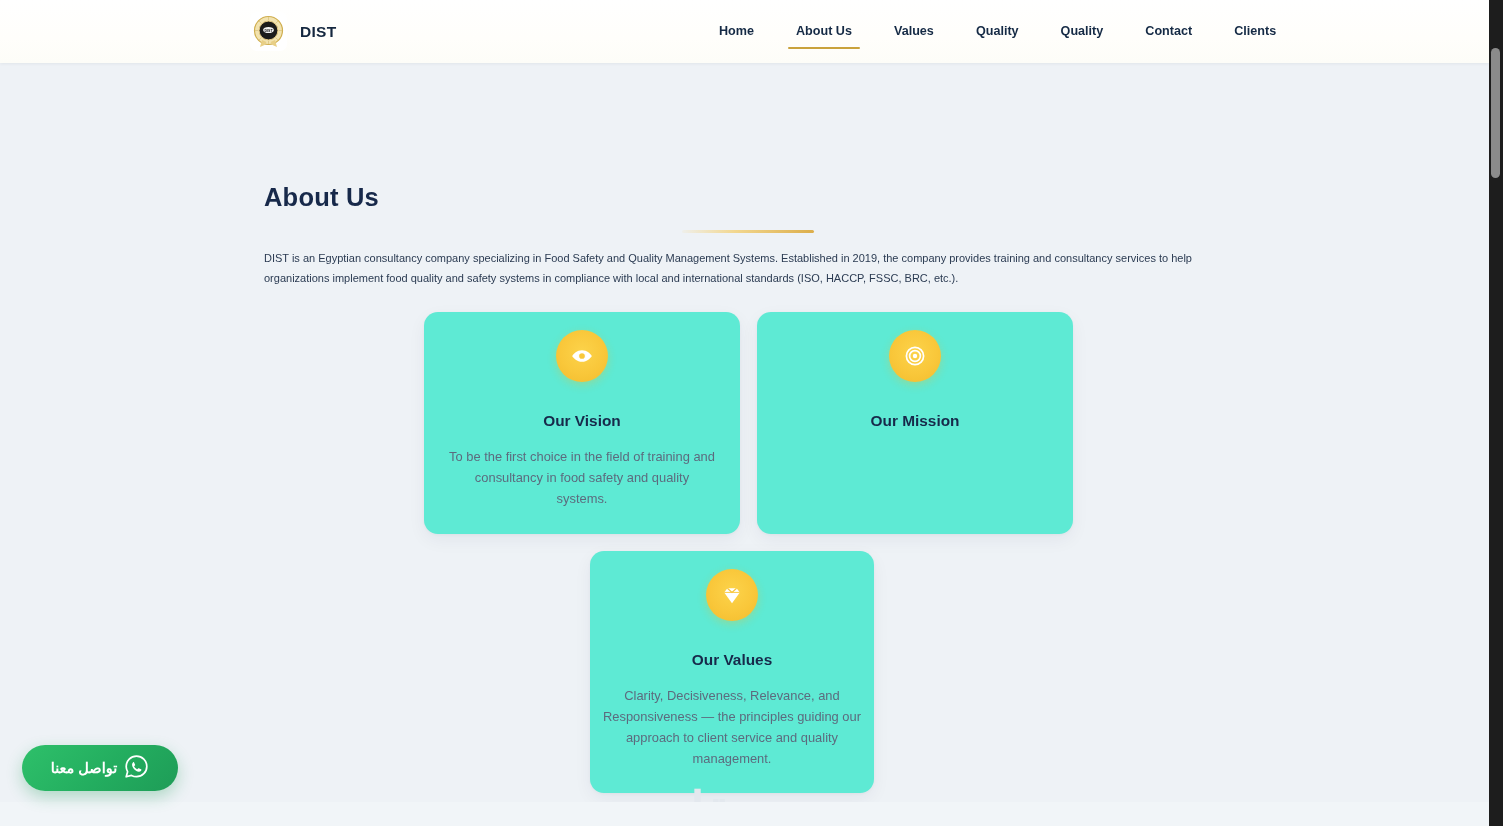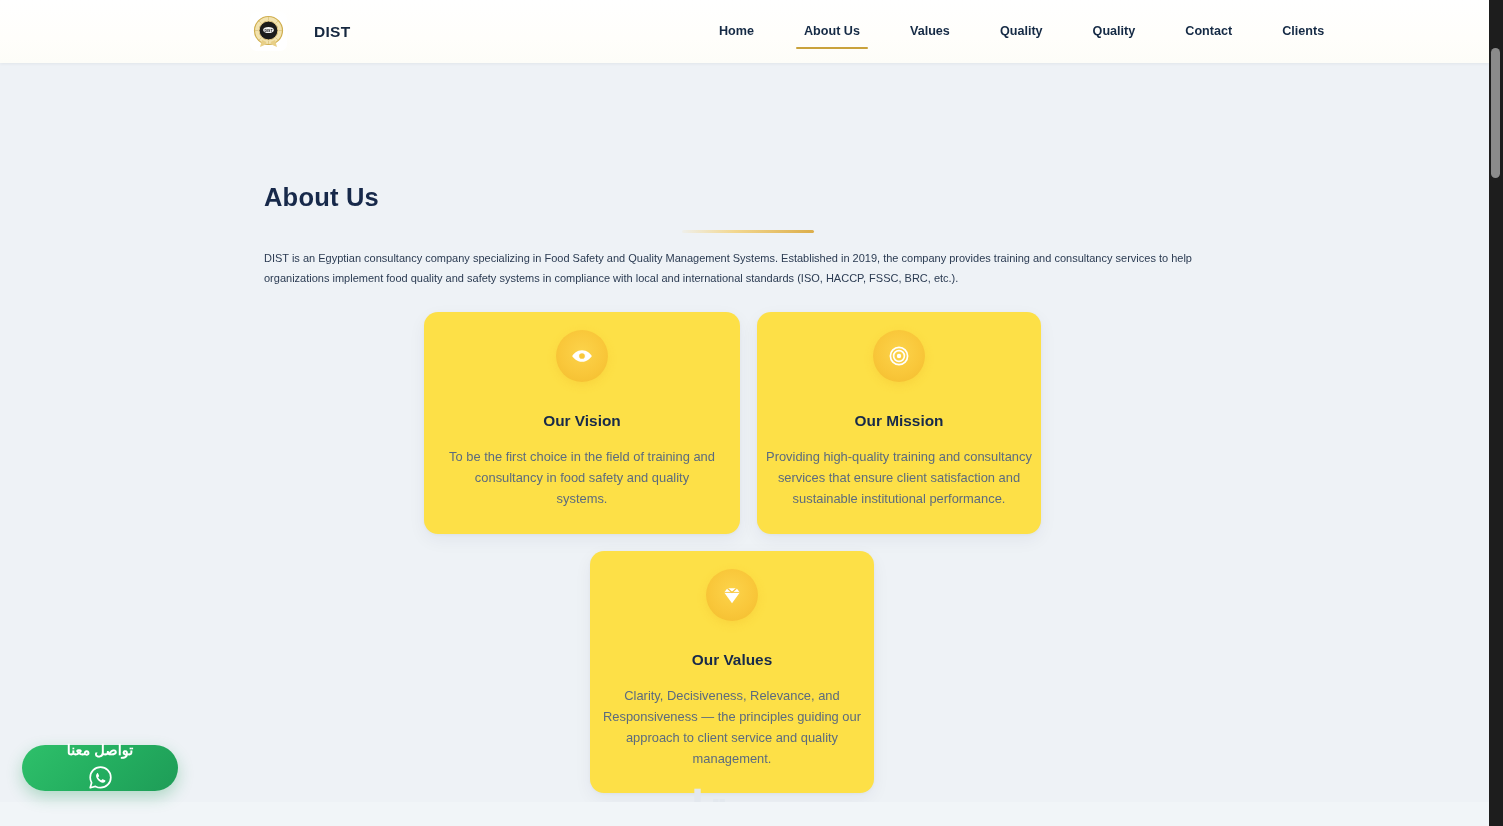--- a/index.html
+++ b/index.html
@@ -37,21 +37,21 @@
     box-shadow: 0 1px 3px rgba(20,30,55,0.06);
     z-index: 5;
   }
 
   .brand {
     position: absolute;
     left: 250px;
     top: 12px;
     display: flex;
     align-items: center;
-    gap: 27px;
+    gap: 13px;
   }
 
   .brand-logo {
     width: 37px; height: 39px;
     border-radius: 7px;
     background: #ffffff;
     display: flex;
     align-items: center;
     justify-content: center;
     overflow: hidden;
@@ -64,21 +64,21 @@
     letter-spacing: .3px;
   }
 
   .main-nav {
     position: absolute;
     left: 700px;
     top: 0;
     height: 63px;
     display: flex;
     align-items: center;
-    gap: 12px;
+    gap: 4px;
   }
 
   .nav-item {
     position: relative;
     font-size: 12.6px;
     font-weight: bold;
     color: #152a45;
     padding: 0 19px;
     line-height: 63px;
     cursor: pointer;
@@ -133,28 +133,28 @@
     top: 186px;
     width: 970px;
     font-size: 11px;
     line-height: 19.6px;
     color: #2b3b52;
   }
 
   
   .card {
     position: absolute;
-    background: #fde047;
+    background: #5eead4;
     border-radius: 14px;
     box-shadow: 0 6px 18px rgba(23,41,74,0.055), 0 1px 3px rgba(23,41,74,0.04);
     text-align: center;
   }
 
   .card-vision  { left: 424px; top: 249px; width: 316px; height: 222px; }
-  .card-mission { left: 757px; top: 249px; width: 284px; height: 222px; }
+  .card-mission { left: 757px; top: 249px; width: 316px; height: 222px; }
   .card-values  { left: 590px; top: 488px; width: 284px; height: 242px; }
 
   .card-icon {
     width: 52px; height: 52px;
     border-radius: 50%;
     margin: 18px auto 0;
     background: radial-gradient(circle at 50% 42%, #fcd34a 0%, #f9c73a 55%, #f2bc2d 100%);
     display: flex;
     align-items: center;
     justify-content: center;
@@ -210,21 +210,20 @@
     height: 46px;
     border-radius: 23px;
     background: linear-gradient(135deg, #2ec06a 0%, #23ad5f 55%, #1e9c57 100%);
     box-shadow: 0 6px 16px rgba(30,156,87,0.30);
     display: flex;
     align-items: center;
     justify-content: center;
     gap: 7px;
     cursor: pointer;
     z-index: 20;
-    flex-direction: column;
   }
   .wa-label {
     color: #ffffff;
     font-size: 14.5px;
     font-weight: bold;
     direction: rtl;
   }
 
   
   .scrollbar {
@@ -319,21 +318,20 @@
 
     <section class="card card-mission">
       <div class="card-icon">
         <svg width="26" height="26" viewBox="0 0 26 26" aria-hidden="true">
           <circle cx="13" cy="13" r="8.6" fill="none" stroke="#ffffff" stroke-width="1.7"></circle>
           <circle cx="13" cy="13" r="5.4" fill="none" stroke="#ffffff" stroke-width="1.7"></circle>
           <circle cx="13" cy="13" r="2.2" fill="#ffffff"></circle>
         </svg>
       </div>
       <h2 class="card-title">Our Mission</h2>
-      <p class="card-text">Providing high-quality training and consultancy services that ensure client satisfaction and sustainable institutional performance.</p>
     </section>
 
     <section class="card card-values">
       <div class="card-icon">
         <svg width="26" height="26" viewBox="0 0 26 26" aria-hidden="true">
           <path d="M5.2 10.4h15.6L13 21.2z" fill="#ffffff"></path>
           <path d="M5.2 10.4 L8.4 6.2 h9.2 l3.2 4.2 z" fill="#ffffff"></path>
           <path d="M8.4 6.2 L13 10.4 L17.6 6.2" fill="none" stroke="#f8c63a" stroke-width="1.2"></path>
           <path d="M5.2 10.4 L13 10.4 L20.8 10.4" fill="none" stroke="#f8c63a" stroke-width="0.9"></path>
         </svg>

